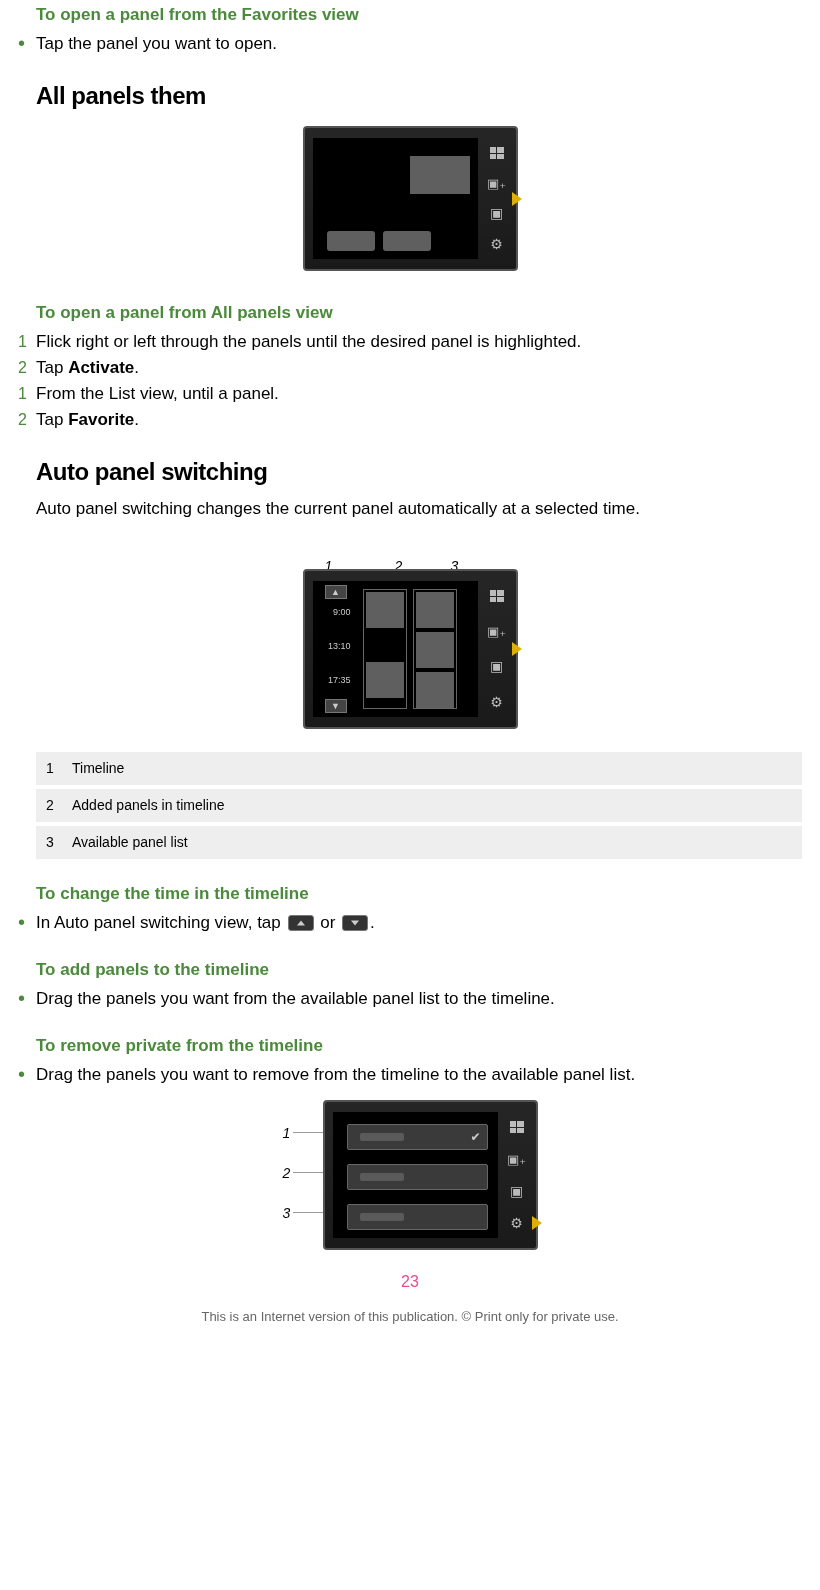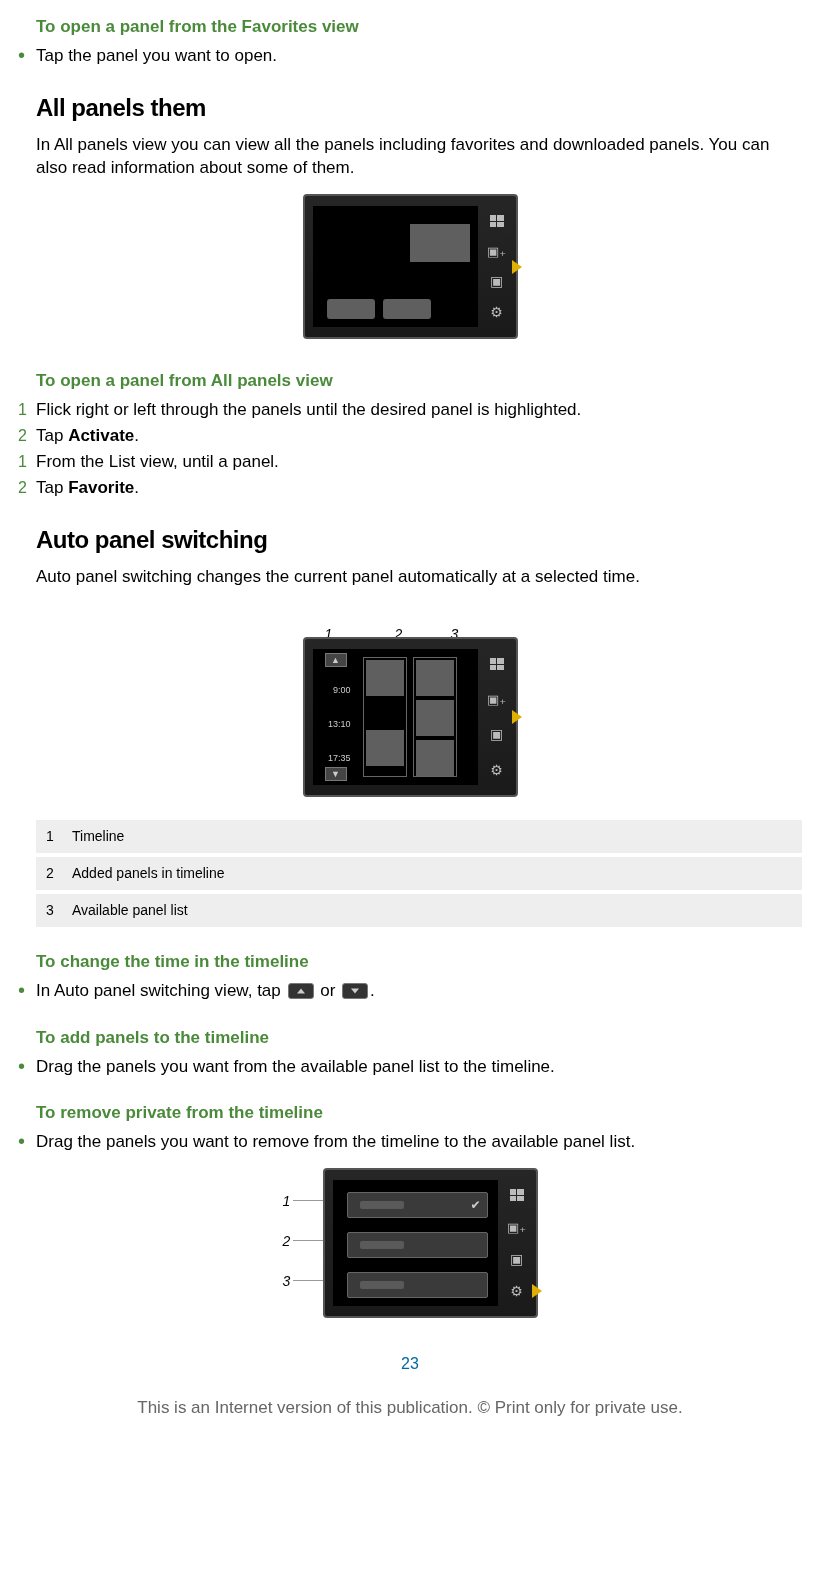--- a/index.html
+++ b/index.html
@@ -13,21 +13,21 @@
   }
   .page { padding: 0 18px 30px 18px; }
   .green-heading {
     color: #4a8a3a;
     font-weight: bold;
     font-size: 17px;
     margin-top: 24px;
     margin-bottom: 6px;
     margin-left: 18px;
   }
-  .green-heading.first { margin-top: 16px; }
+  .green-heading.first { margin-top: 4px; }
   .section-heading {
     font-size: 24px;
     font-weight: bold;
     margin: 24px 0 10px 18px;
     letter-spacing: -0.5px;
   }
   .body-text { margin-left: 18px; margin-bottom: 8px; }
   .row { display: flex; align-items: flex-start; margin-bottom: 3px; }
   .bullet-col {
     width: 18px; flex: 0 0 18px;
@@ -79,21 +79,21 @@
 
   
   .f1-big { position:absolute; right:8px; top:18px; width:60px; height:38px; background:#5f5f5f; }
   .f1-btn { position:absolute; bottom:8px; height:20px; width:48px; background:#5f5f5f; border-radius:3px; }
   .f1-btn.a{ left:14px;} .f1-btn.b{ left:70px;}
 
   
   .callouts-top { position:relative; width:215px; margin:0 auto; text-align:left; }
   .callout-num { font-size:14px; font-style:italic; position:absolute; top:-4px; }
   .callout-line { position:absolute; width:1px; background:#999; top:14px; height:20px; }
-  .f2-times { position:absolute; left:8px; top:24px; font-size:9px; color:#ccc; width:30px; text-align:right; line-height:34px; }
+  .f2-times { position:absolute; left:8px; top:14px; font-size:9px; color:#ccc; width:30px; text-align:right; line-height:34px; }
   .f2-times div { height:34px; }
   .f2-col { position:absolute; top:8px; bottom:8px; width:44px; background:transparent; }
   .f2-cell { background:#5f5f5f; margin-bottom:4px; }
   .f2-arrowbox { position:absolute; left:12px; width:22px; height:14px; background:#444; border:1px solid #777; display:flex; align-items:center; justify-content:center; }
   .f2-arrowbox::before{ font-size:9px; color:#ccc; }
 
   
   .legend { margin: 16px 0 4px 18px; width: calc(100% - 18px); font-size:14px; }
   .legend-row { display:flex; padding:7px 10px; background:#eee; margin-bottom:4px; }
   .legend-row .ln { width:26px; }
@@ -112,36 +112,35 @@
   .chip.down::before { border-left:4px solid transparent; border-right:4px solid transparent; border-top:5px solid #ccc; }
 
   
   .f3-row { position:absolute; left:14px; right:10px; height:26px; background:#3a3a3a; border:1px solid #666; border-radius:2px; display:flex; align-items:center; justify-content:flex-end; padding:0 6px; }
   .f3-row.r1{ top:12px; } .f3-row.r2{ top:52px; } .f3-row.r3{ top:92px; }
   .f3-row .check { color:#ccc; font-size:12px; }
   .f3-row .bar { width:44px; height:8px; background:#5a5a5a; border-radius:2px; margin-right:auto; margin-left:6px; }
   .f3-leader { position:absolute; height:1px; background:#999; }
   .f3-leadnum { position:absolute; font-size:14px; font-style:italic; }
 
-  .page-num { text-align:center; color:#0369a1; font-size:16px; margin-top:28px; }
-  .footer { text-align:center; font-size:17px; color:#666; margin-top:22px; }
+  .page-num { text-align:center; color:#ec4899; font-size:16px; margin-top:14px; }
+  .footer { text-align:center; font-size:13px; color:#666; margin-top:15px; }
 </style>
 </head>
 <body>
 
 <div class="page">
 
   <div class="green-heading first">To open a panel from the Favorites view</div>
   <div class="row">
     <div class="bullet-col">•</div>
     <div class="row-text">Tap the panel you want to open.</div>
   </div>
 
   <div class="section-heading">All panels them</div>
-  <div class="body-text">In All panels view you can view all the panels including favorites and downloaded panels. You can also read information about some of them.</div>
 
   <div class="figure-wrap">
     <div class="device dev-215x145">
       <div class="dev-main">
         <div class="f1-big"></div>
         <div class="f1-btn a"></div>
         <div class="f1-btn b"></div>
       </div>
       <div class="sidebar">
         <div class="side-ico">

